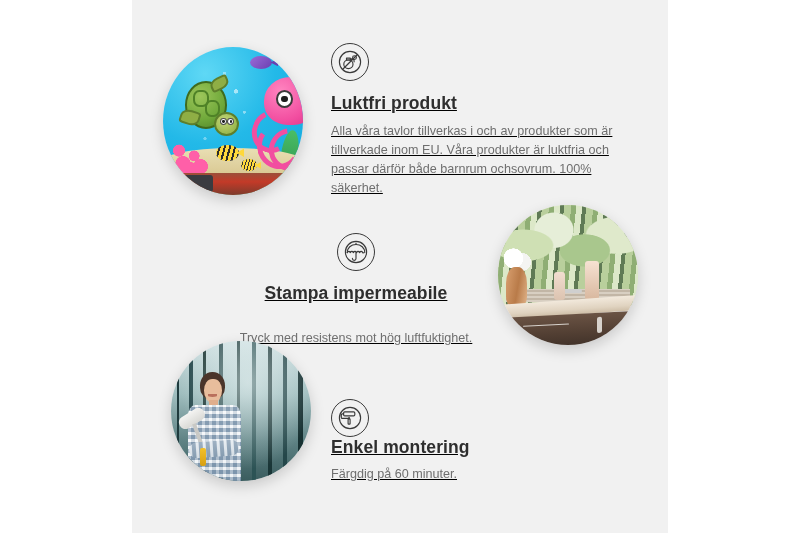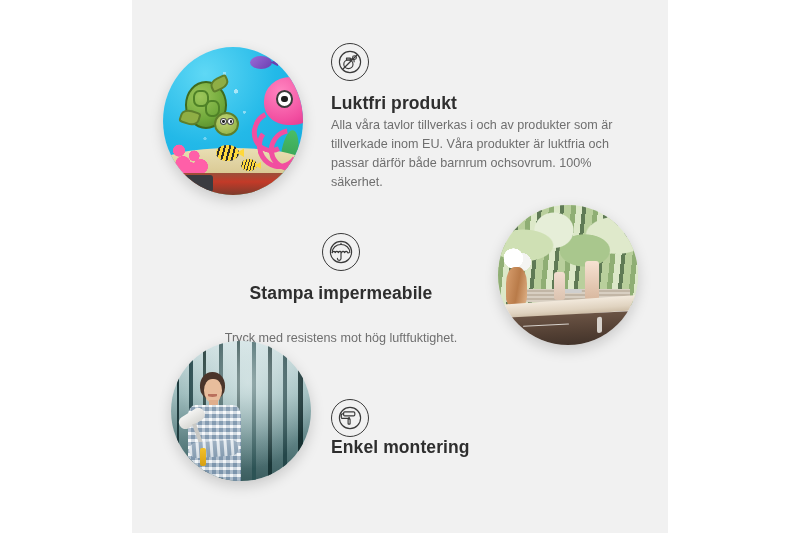--- a/index.html
+++ b/index.html
@@ -16,21 +16,21 @@
   }
   
   #panel{
     position:absolute;
     left:132px;top:0;
     width:536px;height:533px;
     background:#f1f1f1;
   }
 
   
-  .feature{position:absolute;}
+  .feature{position:absolute;text-decoration:underline;}
   .ftitle{
     color:#2e2e2e;
     font-size:17.5px;
     font-weight:bold;
     letter-spacing:.1px;
     line-height:1.25;
     white-space:nowrap;
   }
   .fbody{
     color:#6f6f6f;
@@ -352,38 +352,38 @@
         <ellipse cx="10.4" cy="14.3" rx="4.6" ry="4.3"></ellipse>
         <path d="M8.5 8.1h3.8v1.9H8.5z"></path>
         <path d="M12.3 9.1h2.1c1 0 1.7.7 1.7 1.6v1.1"></path>
         <circle cx="16.5" cy="7.6" r="1.9"></circle>
         <path d="M14.9 8.8l-2 0.6"></path>
         <circle cx="12" cy="12" r="10.6"></circle>
         <path d="M4.5 19.5L19.5 4.5"></path>
       </svg>
     </div>
     <div class="ftitle" style="margin-top:12px;">Luktfri produkt</div>
-    <div class="fbody" style="margin-top:1px;width:282px;">Alla våra tavlor tillverkas i och av produkter som är tillverkade inom EU. Våra produkter är luktfria och passar därför både barnrum ochsovrum. 100% säkerhet.</div>
+    <div class="fbody" style="margin-top:7px;width:282px;">Alla våra tavlor tillverkas i och av produkter som är tillverkade inom EU. Våra produkter är luktfria och passar därför både barnrum ochsovrum. 100% säkerhet.</div>
   </div>
 
   <div class="photo" style="left:498px;top:205px;width:140px;height:140px;">
     <div class="inner">
       <div class="bath-wall"></div>
       <div class="bath-splash"></div>
       <div class="bath-tap"></div>
       <div class="bath-flower"></div>
       <div class="bath-vase"></div>
       <div class="bath-bottleA"></div>
       <div class="bath-bottleB"></div>
       <div class="bath-counter"></div>
       <div class="bath-cab"></div>
     </div>
   </div>
 
-  <div class="feature" style="left:205px;top:233px;width:272px;text-align:center;">
+  <div class="feature" style="left:220px;top:233px;width:272px;text-align:center;">
     <div class="icon-badge" style="margin:0 auto;">
       <svg width="24" height="24" viewBox="0 0 24 24" fill="none" stroke="#3a3a3a" stroke-width="1.15" stroke-linecap="round" stroke-linejoin="round">
         <path d="M3.2 12.6c0-4.7 3.9-8.1 8.8-8.1s8.8 3.4 8.8 8.1"></path>
         <path d="M3.2 12.6c1-1.6 2.2-1.6 3.1 0 .9-1.6 2.2-1.6 3.1 0 .9-1.6 2.2-1.6 3.1 0"></path>
         <path d="M12.5 12.6c.9-1.6 2.2-1.6 3.1 0 .9-1.6 2.2-1.6 3.1 0 .3.5.9.5 1.1 0"></path>
         <path d="M12 12.6v5.8c0 1.1-.8 1.9-1.8 1.9s-1.8-.8-1.8-1.9"></path>
         <path d="M12 4.5V3"></path>
         <circle cx="12" cy="12" r="10.6"></circle>
       </svg>
     </div>
@@ -414,15 +414,16 @@
     <div class="icon-badge">
       <svg width="24" height="24" viewBox="0 0 24 24" fill="none" stroke="#3a3a3a" stroke-width="1.15" stroke-linecap="round" stroke-linejoin="round">
         <rect x="5.6" y="5.9" width="11.2" height="3.9" rx="1.1"></rect>
         <path d="M5.6 7.9H4.3c-.6 0-1 .4-1 1v2.5c0 .6.4 1 1 1h6.8"></path>
         <path d="M11.1 11.2v1.6"></path>
         <rect x="10.1" y="12.8" width="2" height="5.3" rx=".6"></rect>
         <circle cx="12" cy="12" r="10.6"></circle>
       </svg>
     </div>
     <div class="ftitle" style="">Enkel montering</div>
+    <div class="fbody nowrap" style="margin-top:6px;">Färgdig på 60 minuter.</div>
   </div>
 
 </div>
 
 </body></html>

